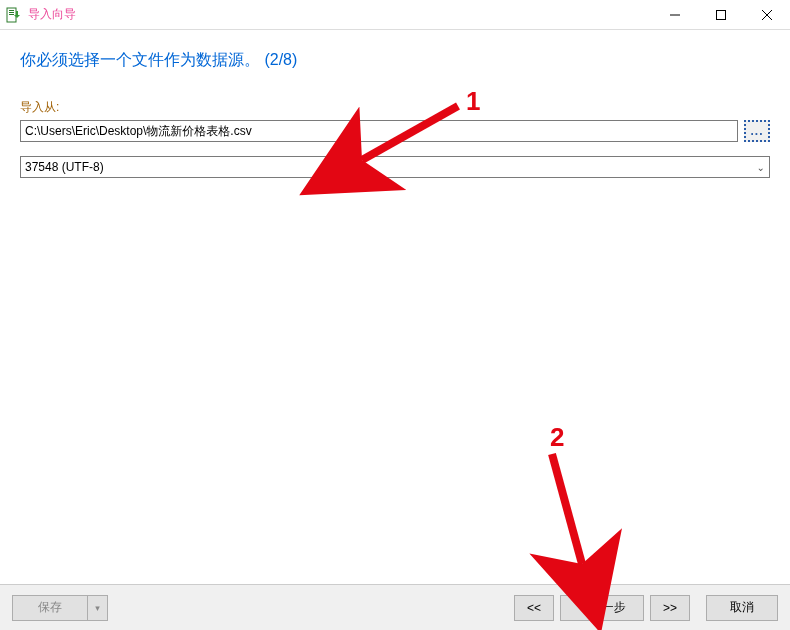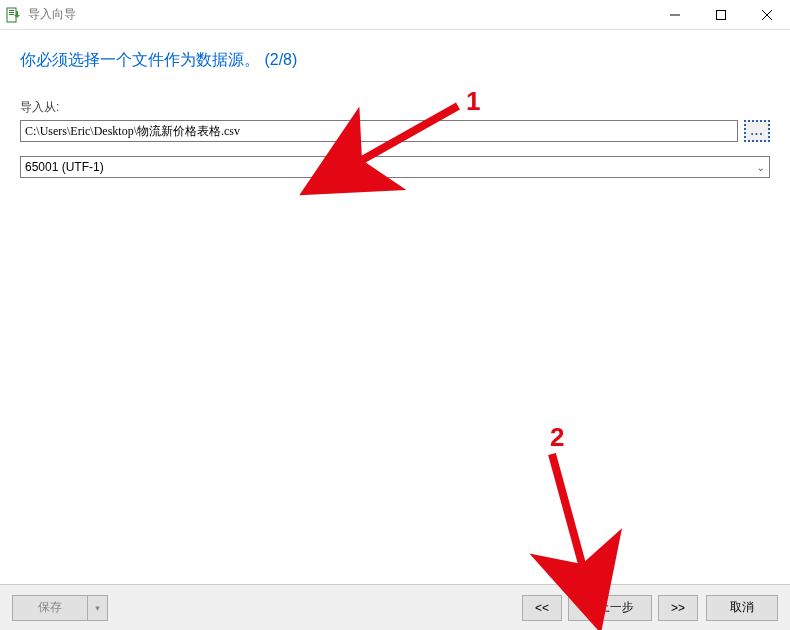--- a/index.html
+++ b/index.html
@@ -19,53 +19,53 @@
     border-bottom: 1px solid #ddd;
     display: flex;
     align-items: center;
     padding: 0 0 0 6px;
   }
   .title-icon {
     width: 16px; height: 16px;
     display: inline-flex; align-items: center; justify-content: center;
     margin-right: 6px;
   }
-  .title-text { flex: 0 0 auto; color: #737373; }
+  .title-text { flex: 0 0 auto; color: #ec4899; }
   .title-spacer { flex: 1; }
   .win-btn {
     width: 46px; height: 30px;
     display: flex; align-items: center; justify-content: center;
     color: #000;
   }
   .content {
     position: absolute;
     top: 30px; left: 0; right: 0; bottom: 46px;
     padding: 20px 20px 0 20px;
   }
   .heading {
     color: #0066d6;
     font-size: 16px;
     margin-bottom: 28px;
   }
   .field-label {
-    color: #404040;
+    color: #a16207;
     margin-bottom: 4px;
   }
   .row-path {
     display: flex;
     align-items: stretch;
     gap: 6px;
     margin-bottom: 14px;
   }
   .row-path input {
     flex: 1;
     height: 22px;
     border: 1px solid #7a7a7a;
     padding: 0 4px;
-    font-family: Liberation Serif, serif;
+    font-family: Liberation Sans, sans-serif;
     font-size: 12px;
   }
   .browse-btn {
     width: 26px;
     height: 22px;
     border: 2px dotted #2a5ca8;
     background: #f0f0f0;
     display: flex; align-items: center; justify-content: center;
     color: #2a5ca8;
     font-weight: bold;
@@ -114,21 +114,21 @@
     cursor: default;
   }
   .save-group {
     display: flex;
   }
   .save-main { width: 76px; }
   .save-drop { width: 20px; border-left: none; }
   .footer-spacer { flex: 1; }
   .nav-btn { min-width: 40px; margin-left: 6px; }
   .nav-btn.wide { min-width: 84px; padding-left: 9px; }
-  .nav-btn.cancel { min-width: 72px; margin-left: 8px; }
+  .nav-btn.cancel { min-width: 72px; margin-left: 16px; }
 
   
   .annot { position: absolute; pointer-events: none; }
   .annot-label { color: #e30613; font-size: 26px; font-weight: bold; position: absolute; }
 </style>
 </head>
 <body>
 
 <div class="titlebar">
   <span class="title-icon">
@@ -164,21 +164,21 @@
 <div class="content">
   <div class="heading">你必须选择一个文件作为数据源。  (2/8)</div>
 
   <div class="field-label">导入从:</div>
   <div class="row-path">
     <input type="text" value="C:\Users\Eric\Desktop\物流新价格表格.csv" style="">
     <div class="browse-btn">...</div>
   </div>
 
   <div class="encoding-select">
-    <span>65001 (UTF-1)</span>
+    <span>37548 (UTF-8)</span>
     <span class="chev">⌄</span>
   </div>
 </div>
 
 <div class="footer">
   <div class="save-group">
     <div class="btn save-main disabled">保存</div>
     <div class="btn save-drop disabled">
       <span style="font-size:9px;color:#888;">▾</span>
     </div>

